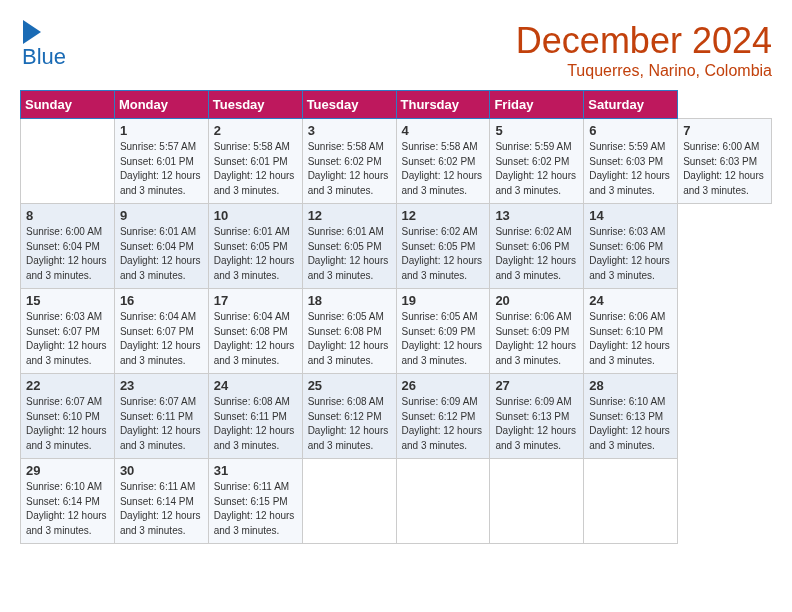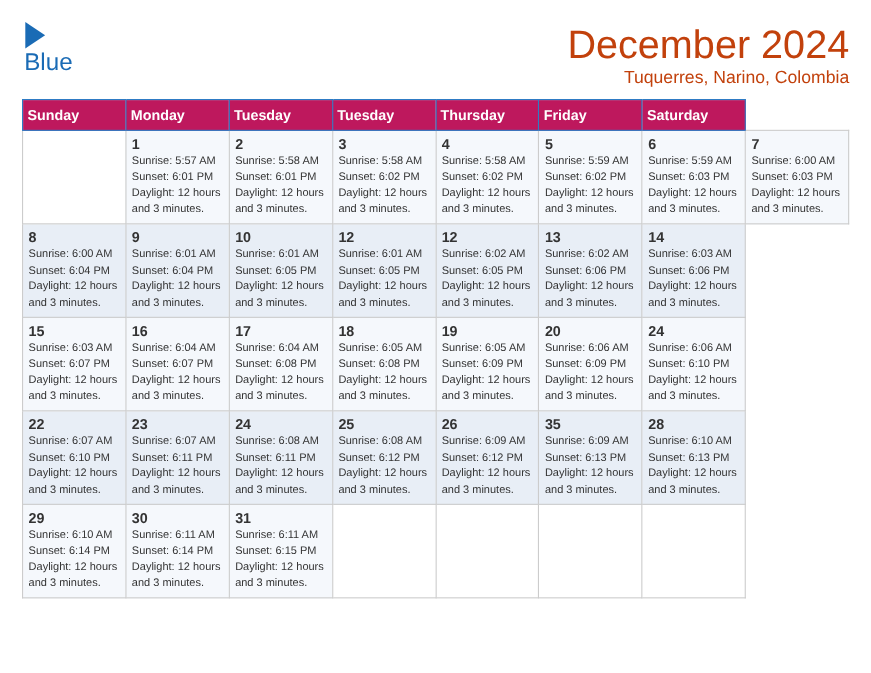--- a/index.html
+++ b/index.html
@@ -295,21 +295,21 @@
 and 3 minutes.</div>
         </td>
         <td>
           <span class="day-num">26</span>
           <div class="day-info" style="white-space: pre-line;">Sunrise: 6:09 AM
 Sunset: 6:12 PM
 Daylight: 12 hours
 and 3 minutes.</div>
         </td>
         <td>
-          <span class="day-num">35</span>
+          <span class="day-num">27</span>
           <div class="day-info" style="white-space: pre-line;">Sunrise: 6:09 AM
 Sunset: 6:13 PM
 Daylight: 12 hours
 and 3 minutes.</div>
         </td>
         <td>
           <span class="day-num">28</span>
           <div class="day-info" style="white-space: pre-line;">Sunrise: 6:10 AM
 Sunset: 6:13 PM
 Daylight: 12 hours

